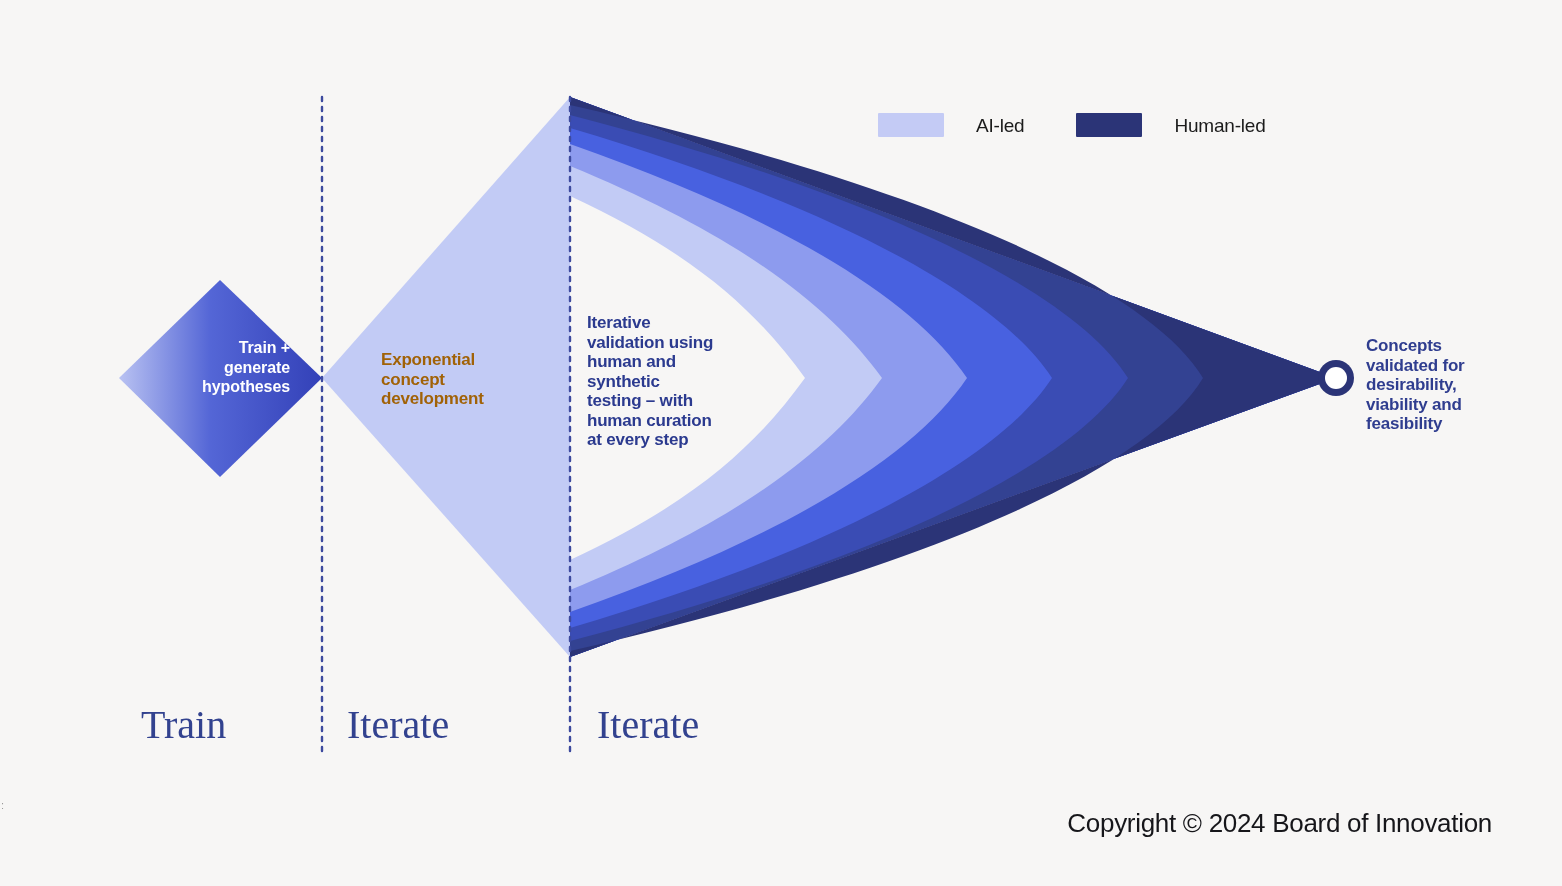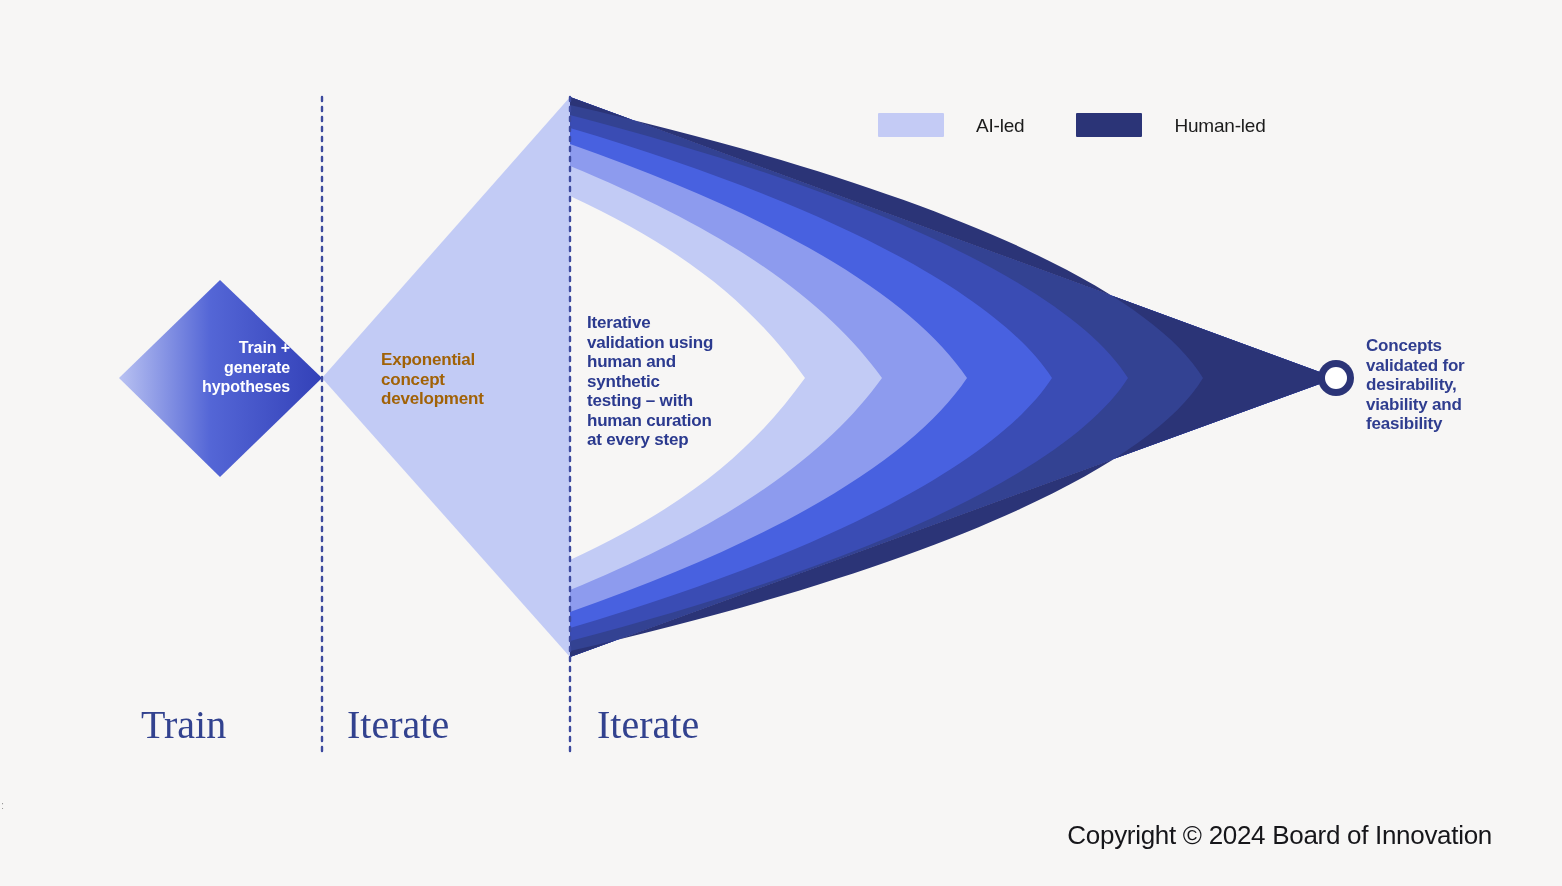--- a/index.html
+++ b/index.html
@@ -117,21 +117,20 @@
 
   
   #copyright {
     position: absolute;
     right: 70px;
     top: 808px;
     color: #16161a;
     font-size: 26px;
     font-weight: 400;
     letter-spacing: -0.3px;
-    margin-top: 12px;
   }
   #corner-mark {
     position: absolute;
     left: 1px;
     top: 800px;
     color: #9a9a9a;
     font-size: 11px;
     line-height: 1;
   }
 </style>

